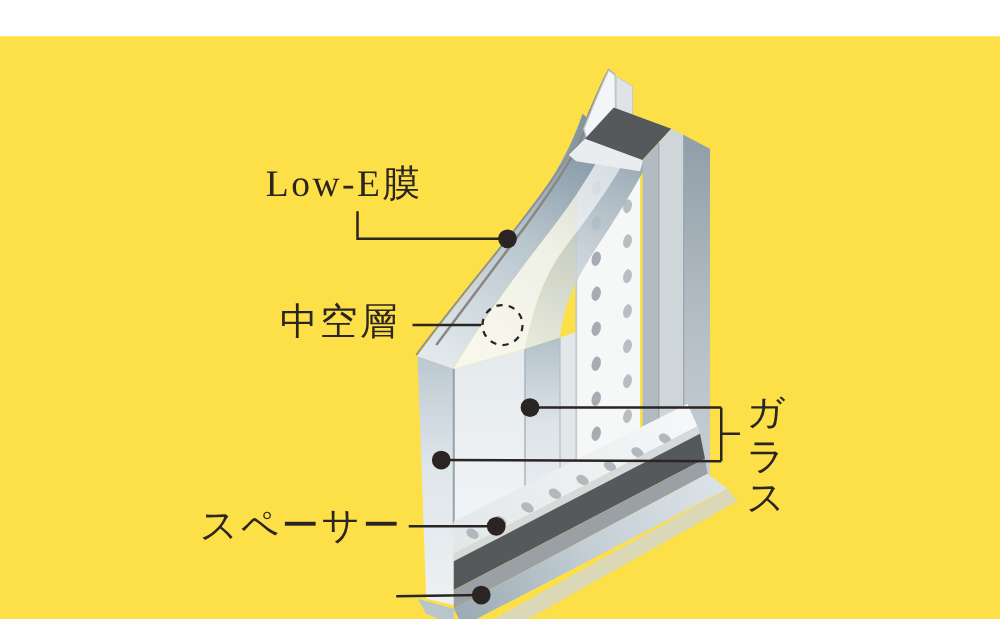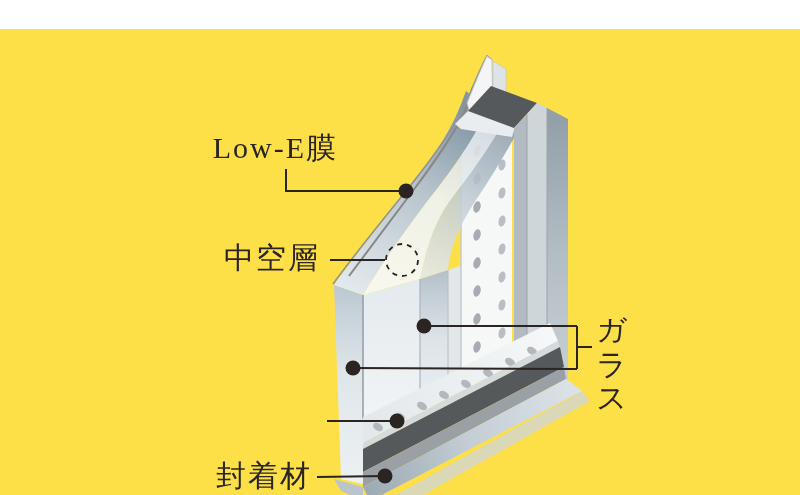--- a/index.html
+++ b/index.html
@@ -175,16 +175,16 @@
     <circle cx="385" cy="447" r="7.5" fill="#2a2422" stroke="none"></circle>
   </g>
 </svg>
 
 <div class="lbl right" id="lbl-lowe" style="left:140px;top:103px;width:198px;">Low-E膜</div>
 
 <div class="lbl" style="left:224px;top:213px;">中空層</div>
 
 <div class="lbl" id="lbl-glass" style="left:596px;top:265px;height:100px;">ガラス</div>
 
+<div class="lbl right" style="left:140px;top:376px;width:182px;">スペーサー</div>
 
-<div class="lbl right" style="left:140px;top:431px;width:172px;">封着材</div>
 
 </div>
 
 </body></html>

